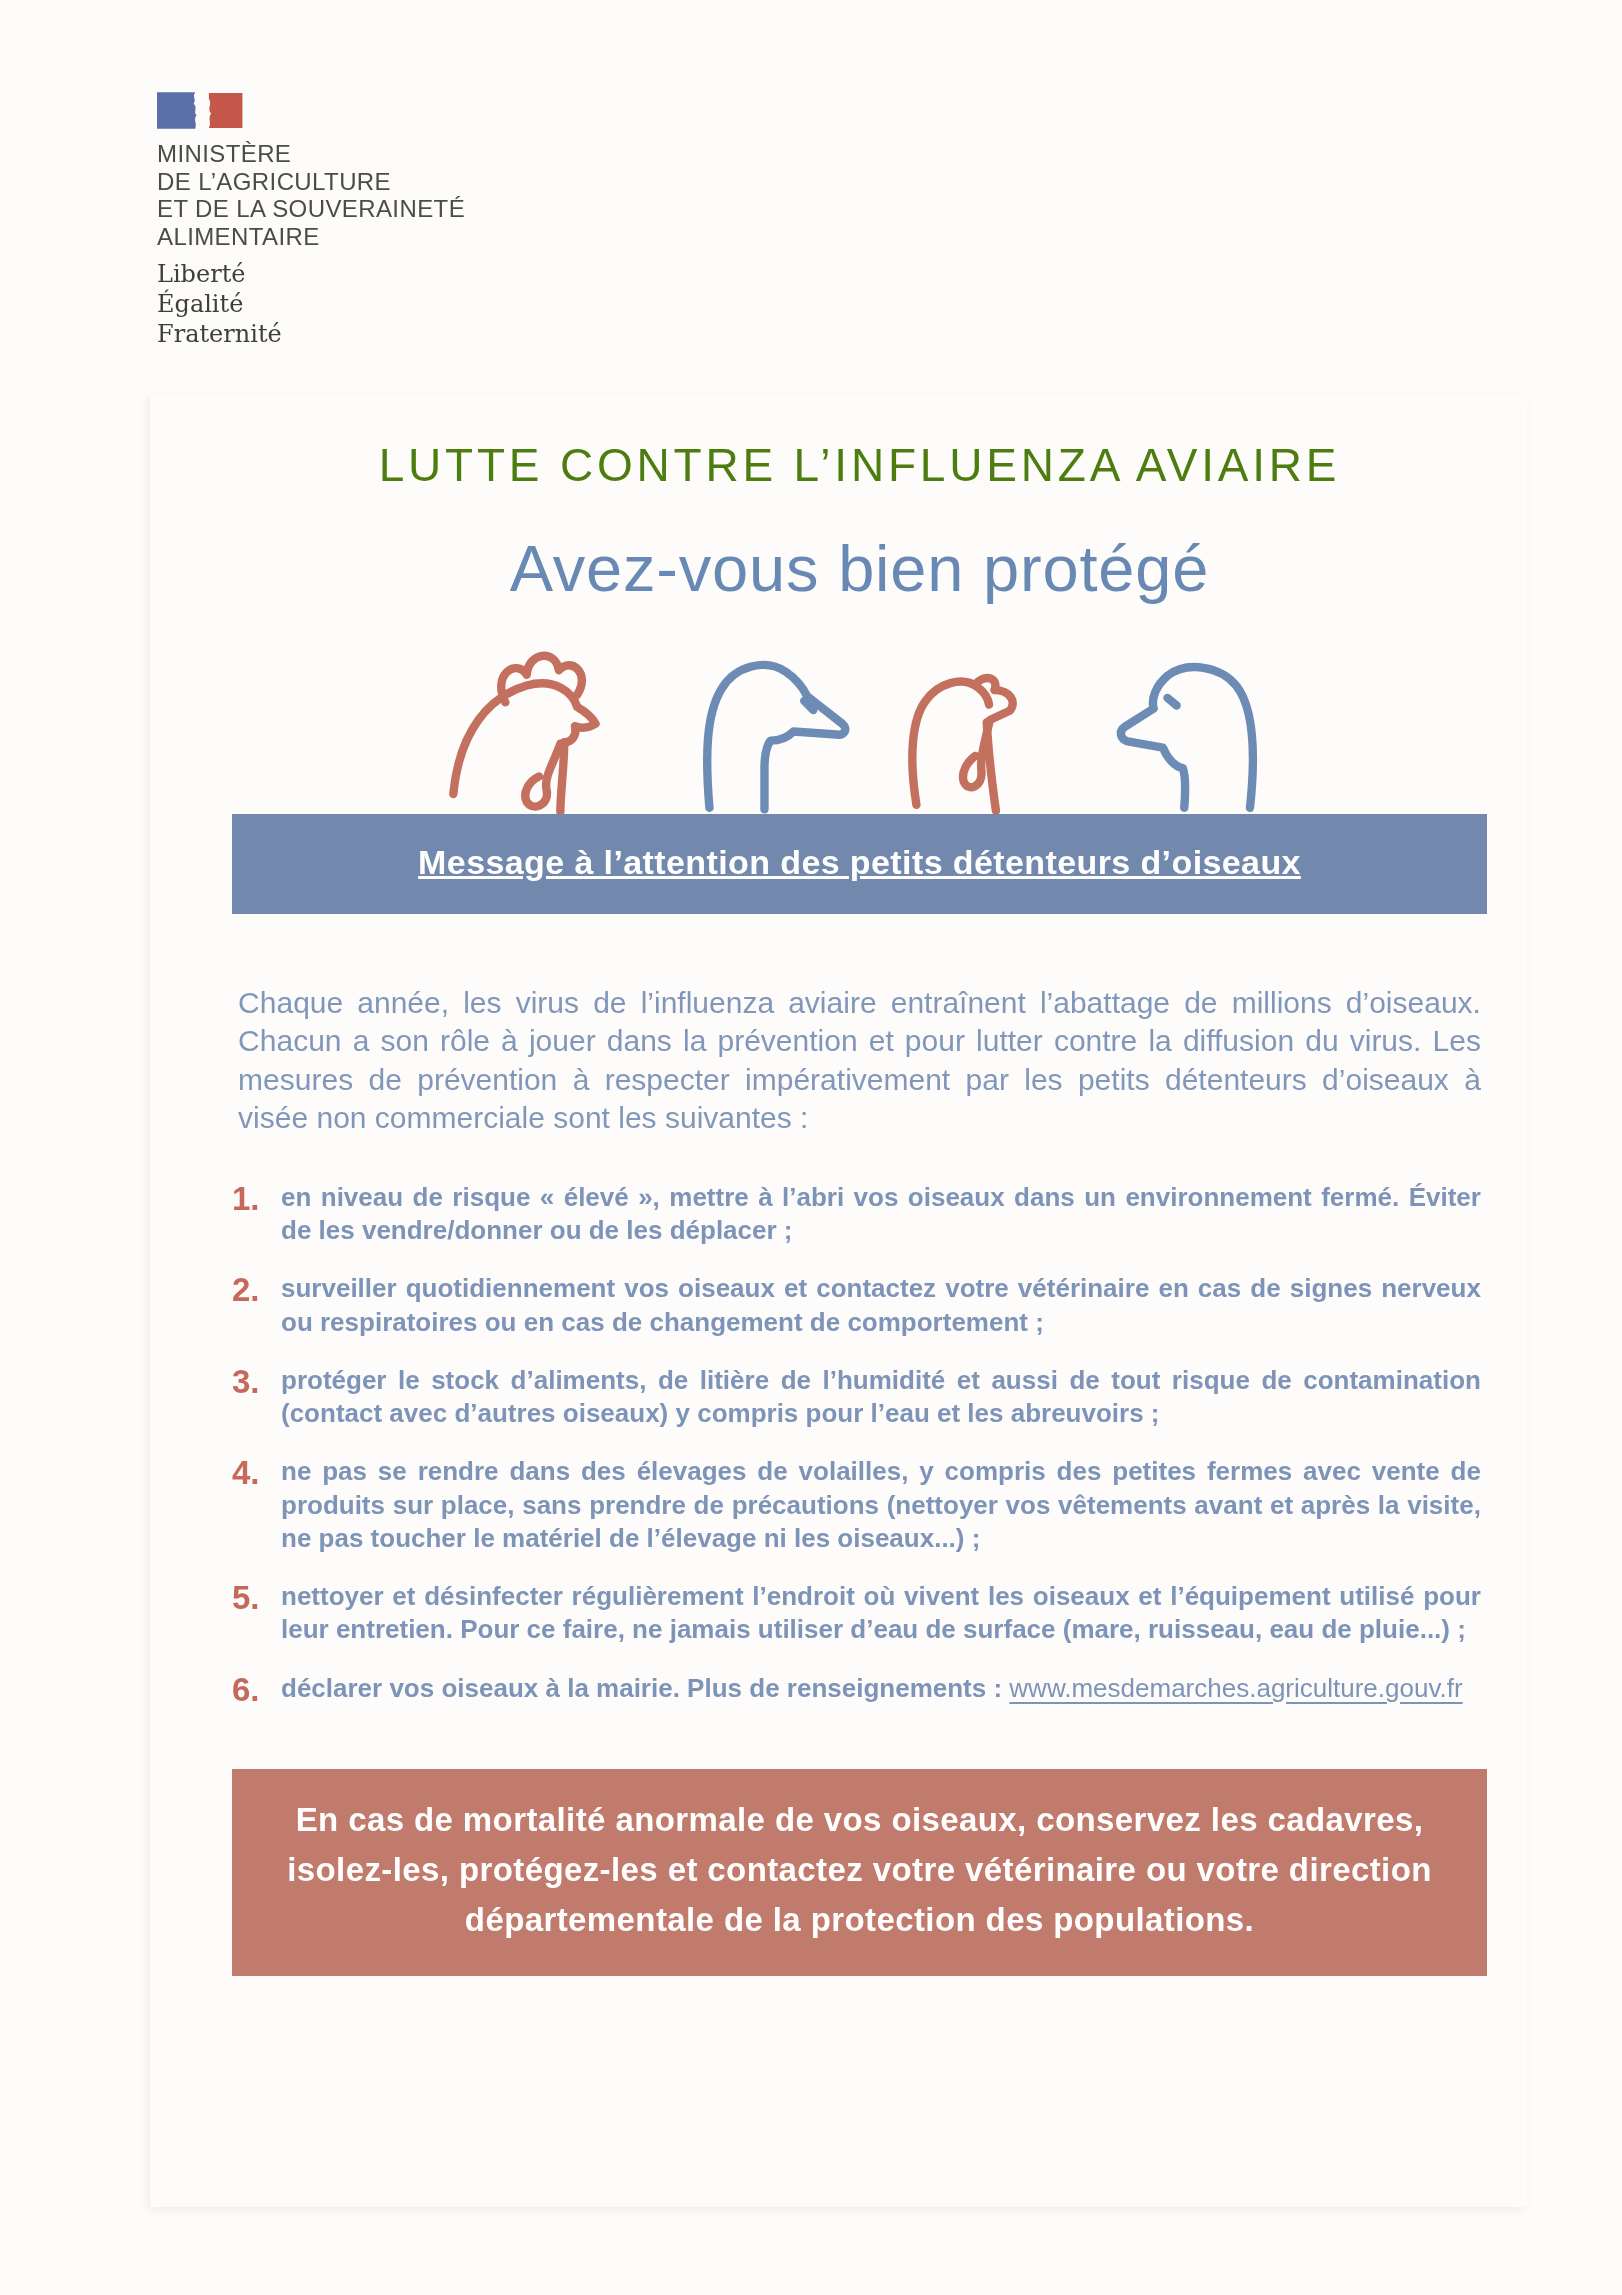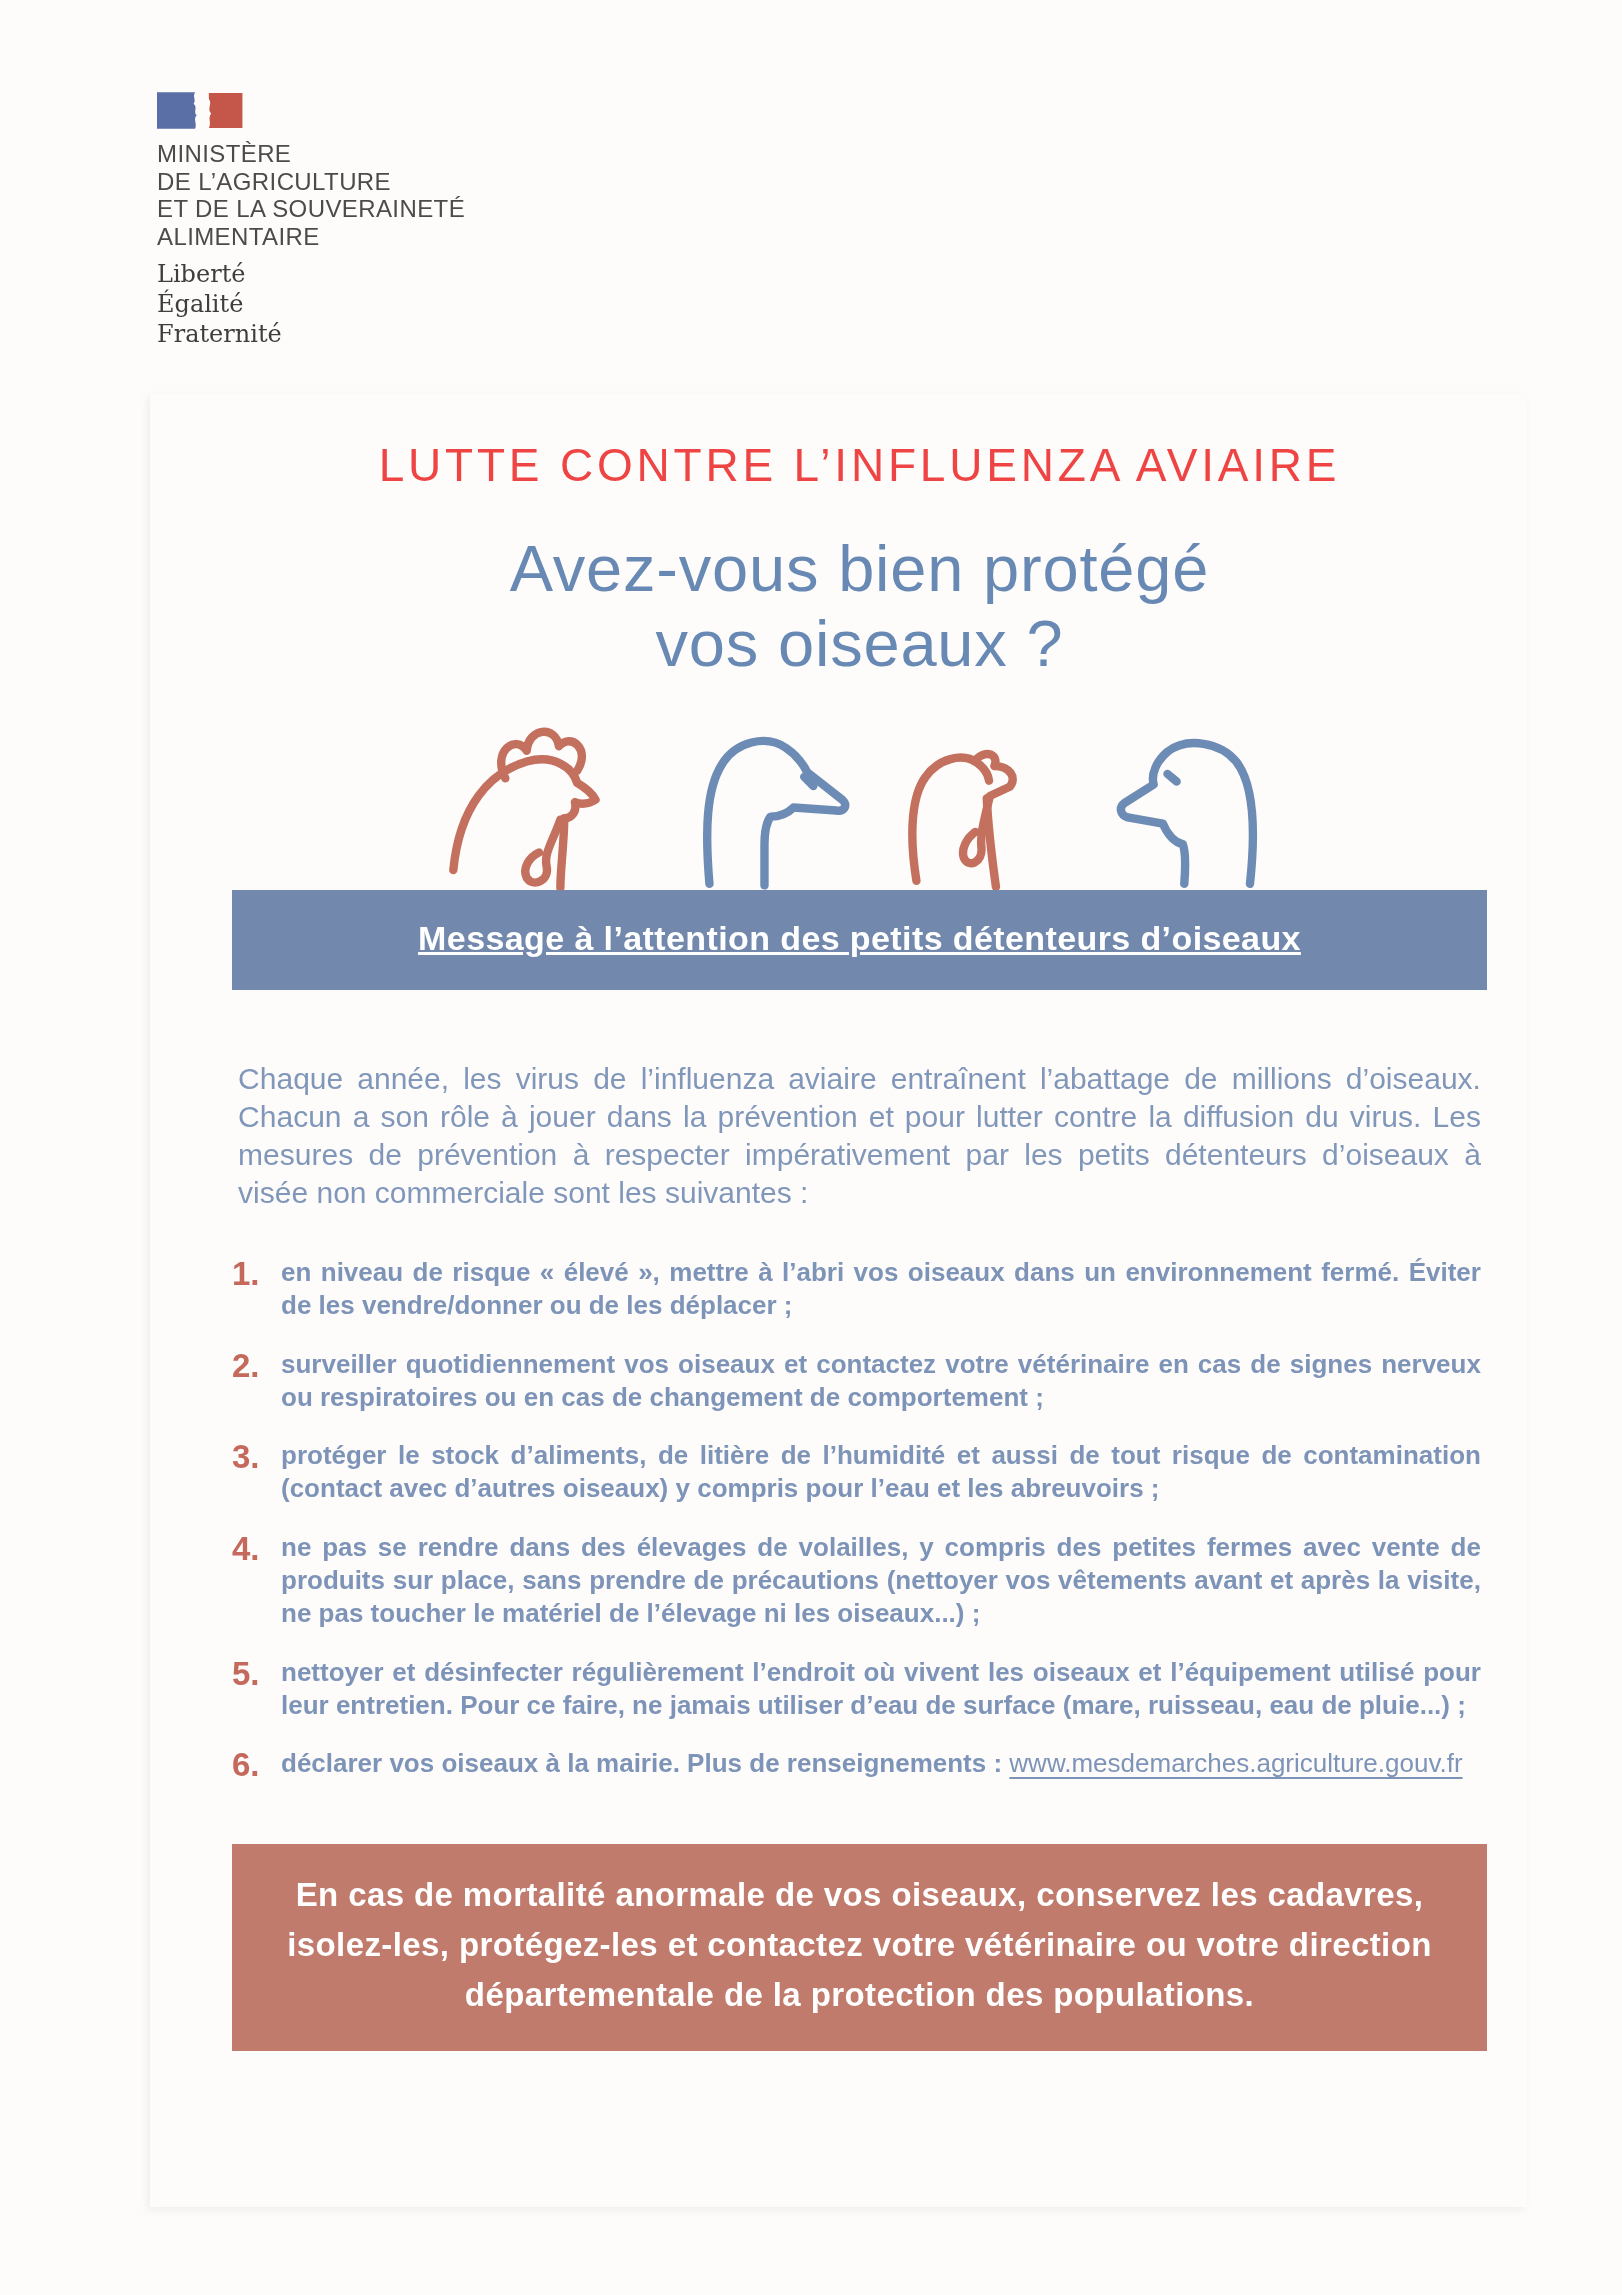--- a/index.html
+++ b/index.html
@@ -22,21 +22,21 @@
   .ministry{position:absolute;left:157px;top:92px;color:#4b4b49;}
   .logo{display:block;margin-bottom:10.7px;}
   .ministry-name{font-weight:normal;font-size:24px;line-height:1.16;letter-spacing:0.4px;color:#4b4b49;}
   .motto{margin-top:8px;font-family:"DejaVu Serif", serif;
          font-size:24px;line-height:1.25;color:#3e3e3c;}
 
   
   .content{position:absolute;left:232px;top:440px;width:1255px;}
 
   .kicker{
-    text-align:center;color:#ef4444;font-size:46px;font-weight:500;
+    text-align:center;color:#4d7c0f;font-size:46px;font-weight:500;
     letter-spacing:3.8px;line-height:1.1;
   }
   .heading{
     margin:40px 0 0 0;text-align:center;color:#6889b4;font-weight:normal;
     font-size:65px;line-height:1.16;letter-spacing:0.8px;
   }
 
   .birds{
     margin-top:21.4px;display:flex;justify-content:center;align-items:flex-end;
     gap:40px;height:187px;
@@ -94,21 +94,21 @@
       <div>Liberté</div>
       <div>Égalité</div>
       <div>Fraternité</div>
     </div>
   </header>
 
   <main class="content">
 
     <div class="kicker">LUTTE CONTRE L’INFLUENZA AVIAIRE</div>
 
-    <h1 class="heading"><span>Avez-vous bien protégé</span><br><span>vos oiseaux ?</span></h1>
+    <h1 class="heading"><span>Avez-vous bien protégé</span><br></h1>
 
     <div class="birds">
       <svg width="193" height="182" viewBox="0 0 252 238" fill="none" stroke="#c4705f" stroke-width="11" stroke-linecap="round" stroke-linejoin="round">
         <path d="M80,92 C62,56 94,34 108,56 C110,26 146,22 150,50 C166,32 192,54 174,82"></path>
         <path d="M12,212 C20,128 60,84 108,70 C144,60 168,78 174,98 C184,104 194,112 198,120 C188,126 178,126 171,123 C174,136 166,145 157,144"></path>
         <path d="M152,146 C143,172 130,190 134,207 C138,226 116,235 108,222 C102,210 111,195 124,189"></path>
         <path d="M157,150 C156,185 152,212 152,235"></path>
       </svg>
       <svg width="178" height="188" viewBox="0 0 232 246" fill="none" stroke="#6d8cb5" stroke-width="11" stroke-linecap="round" stroke-linejoin="round">
         <path d="M42,238 C36,168 38,114 58,82 C76,52 116,42 142,60 C154,68 164,80 170,92 L216,128 C224,135 218,144 208,142 L152,138 C144,146 132,150 122,150 C116,158 114,170 114,186 L114,240"></path>

